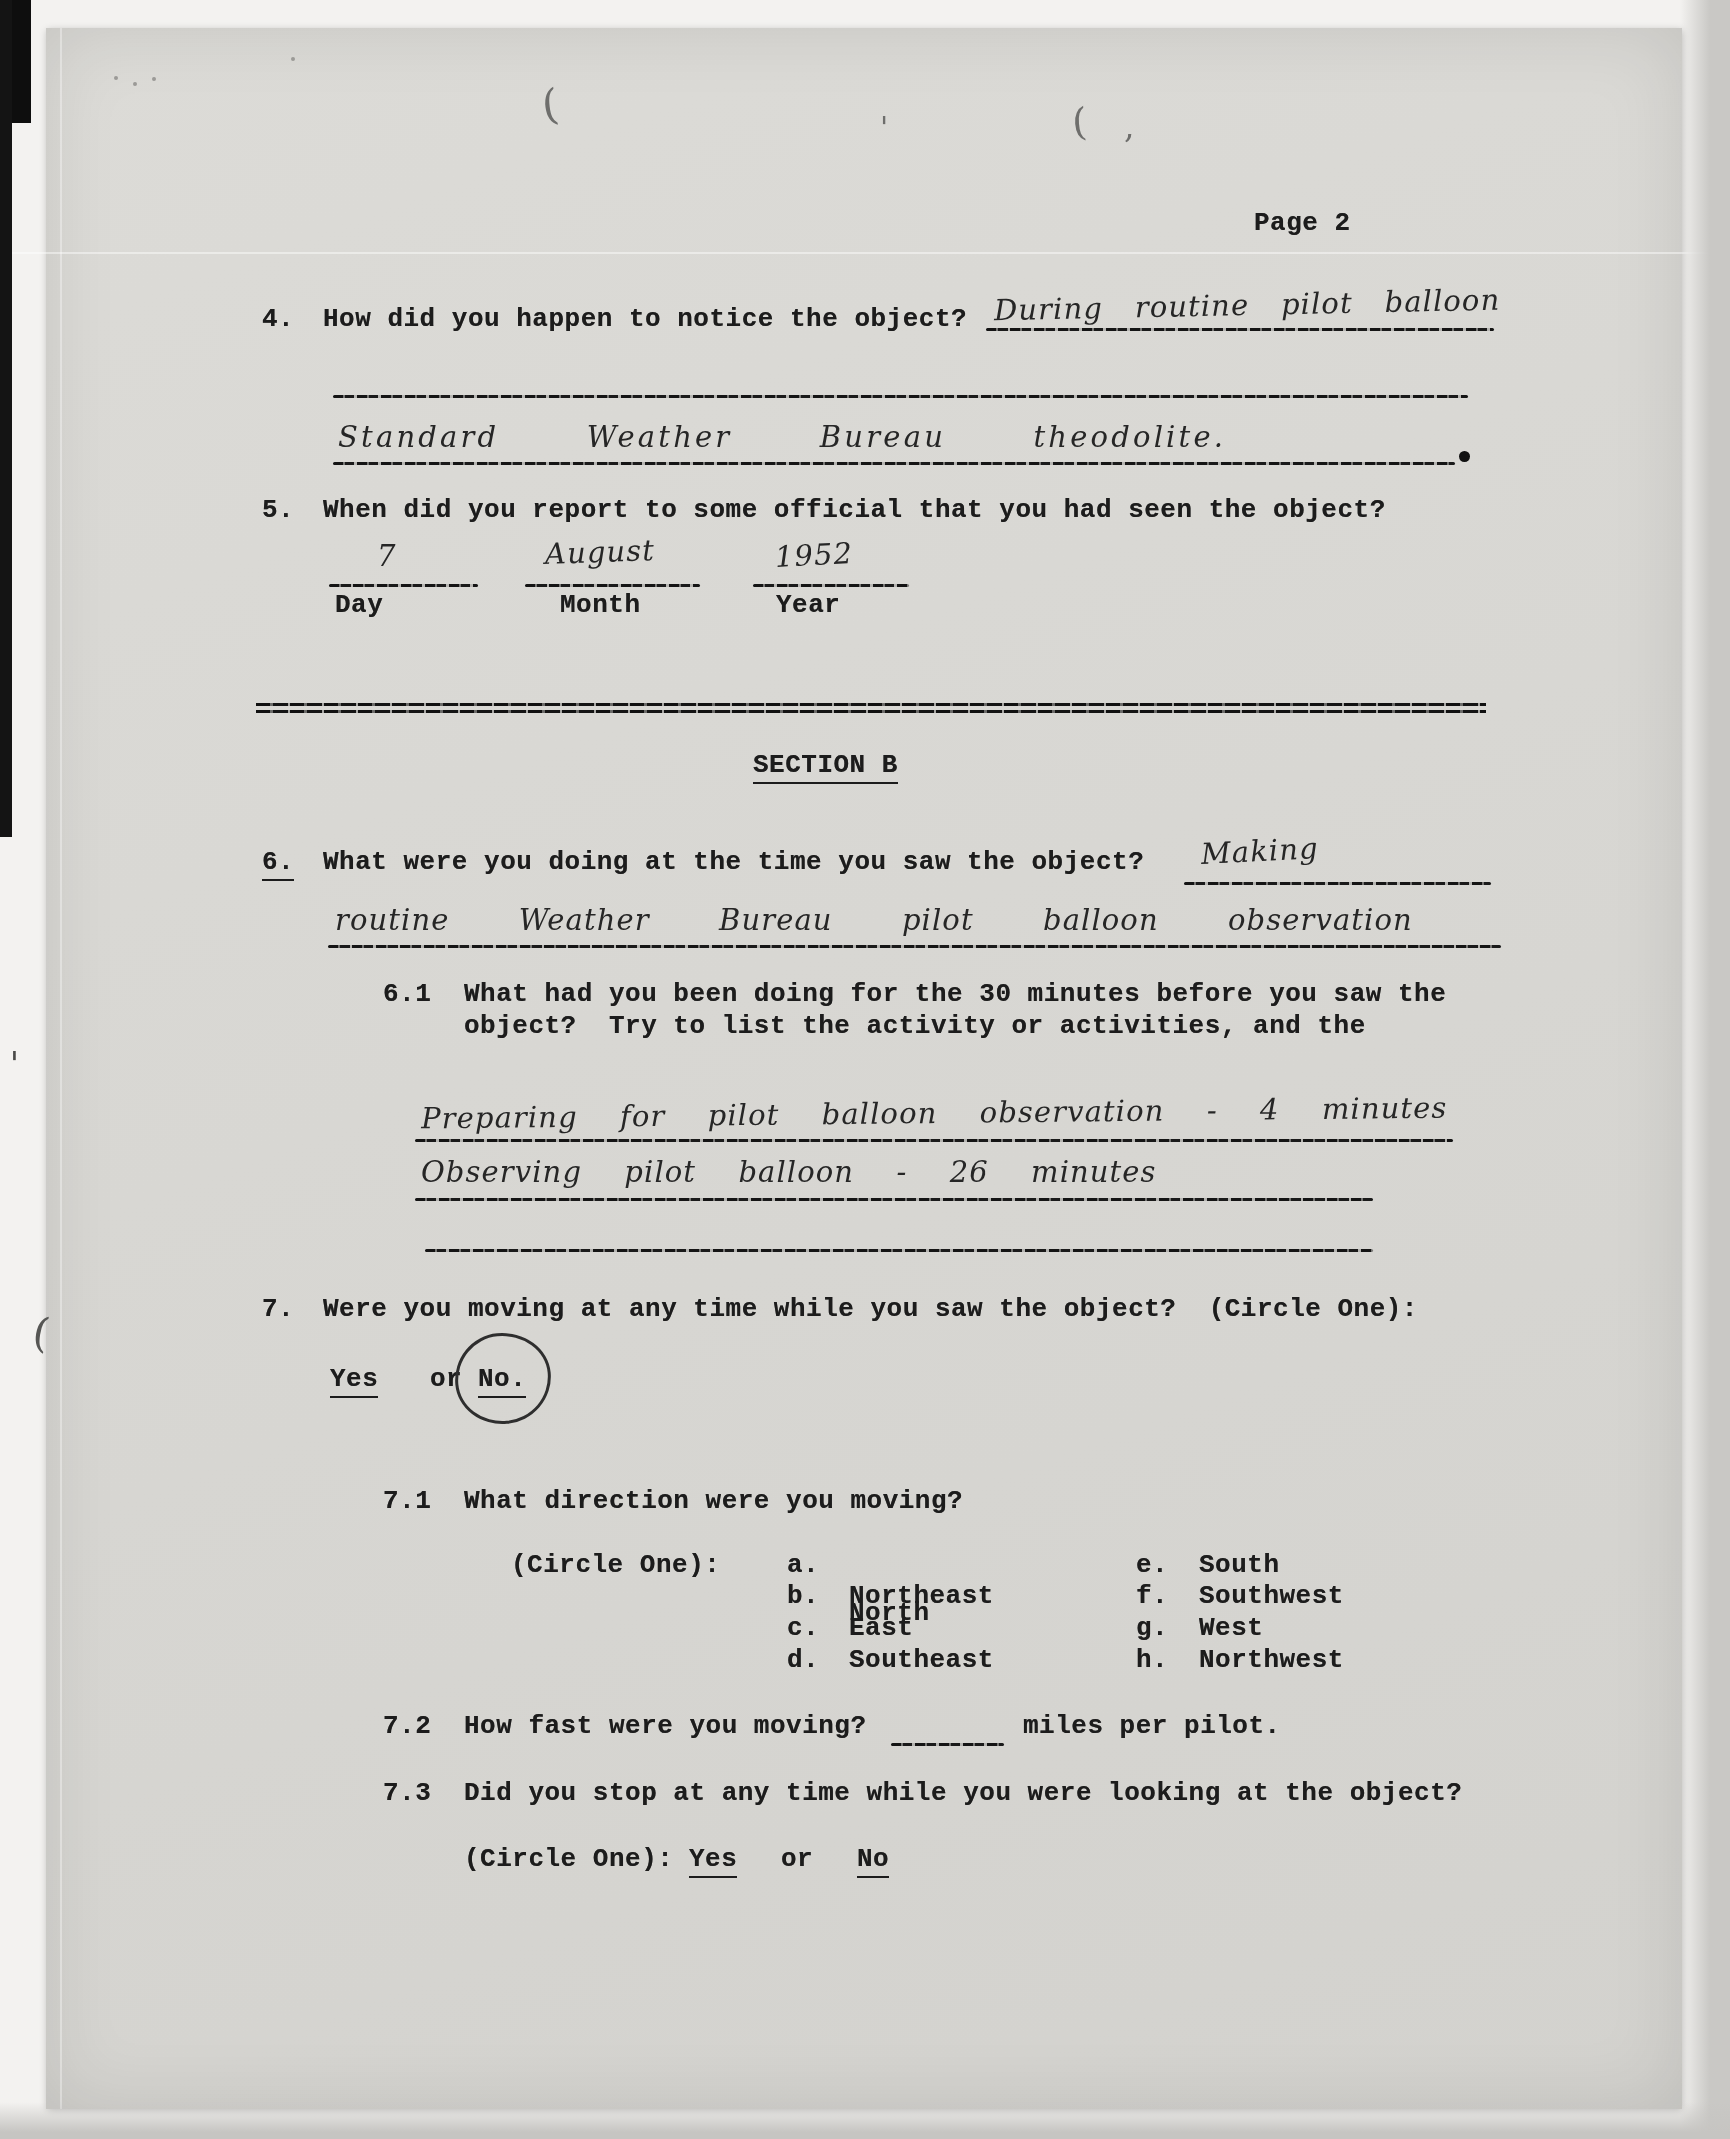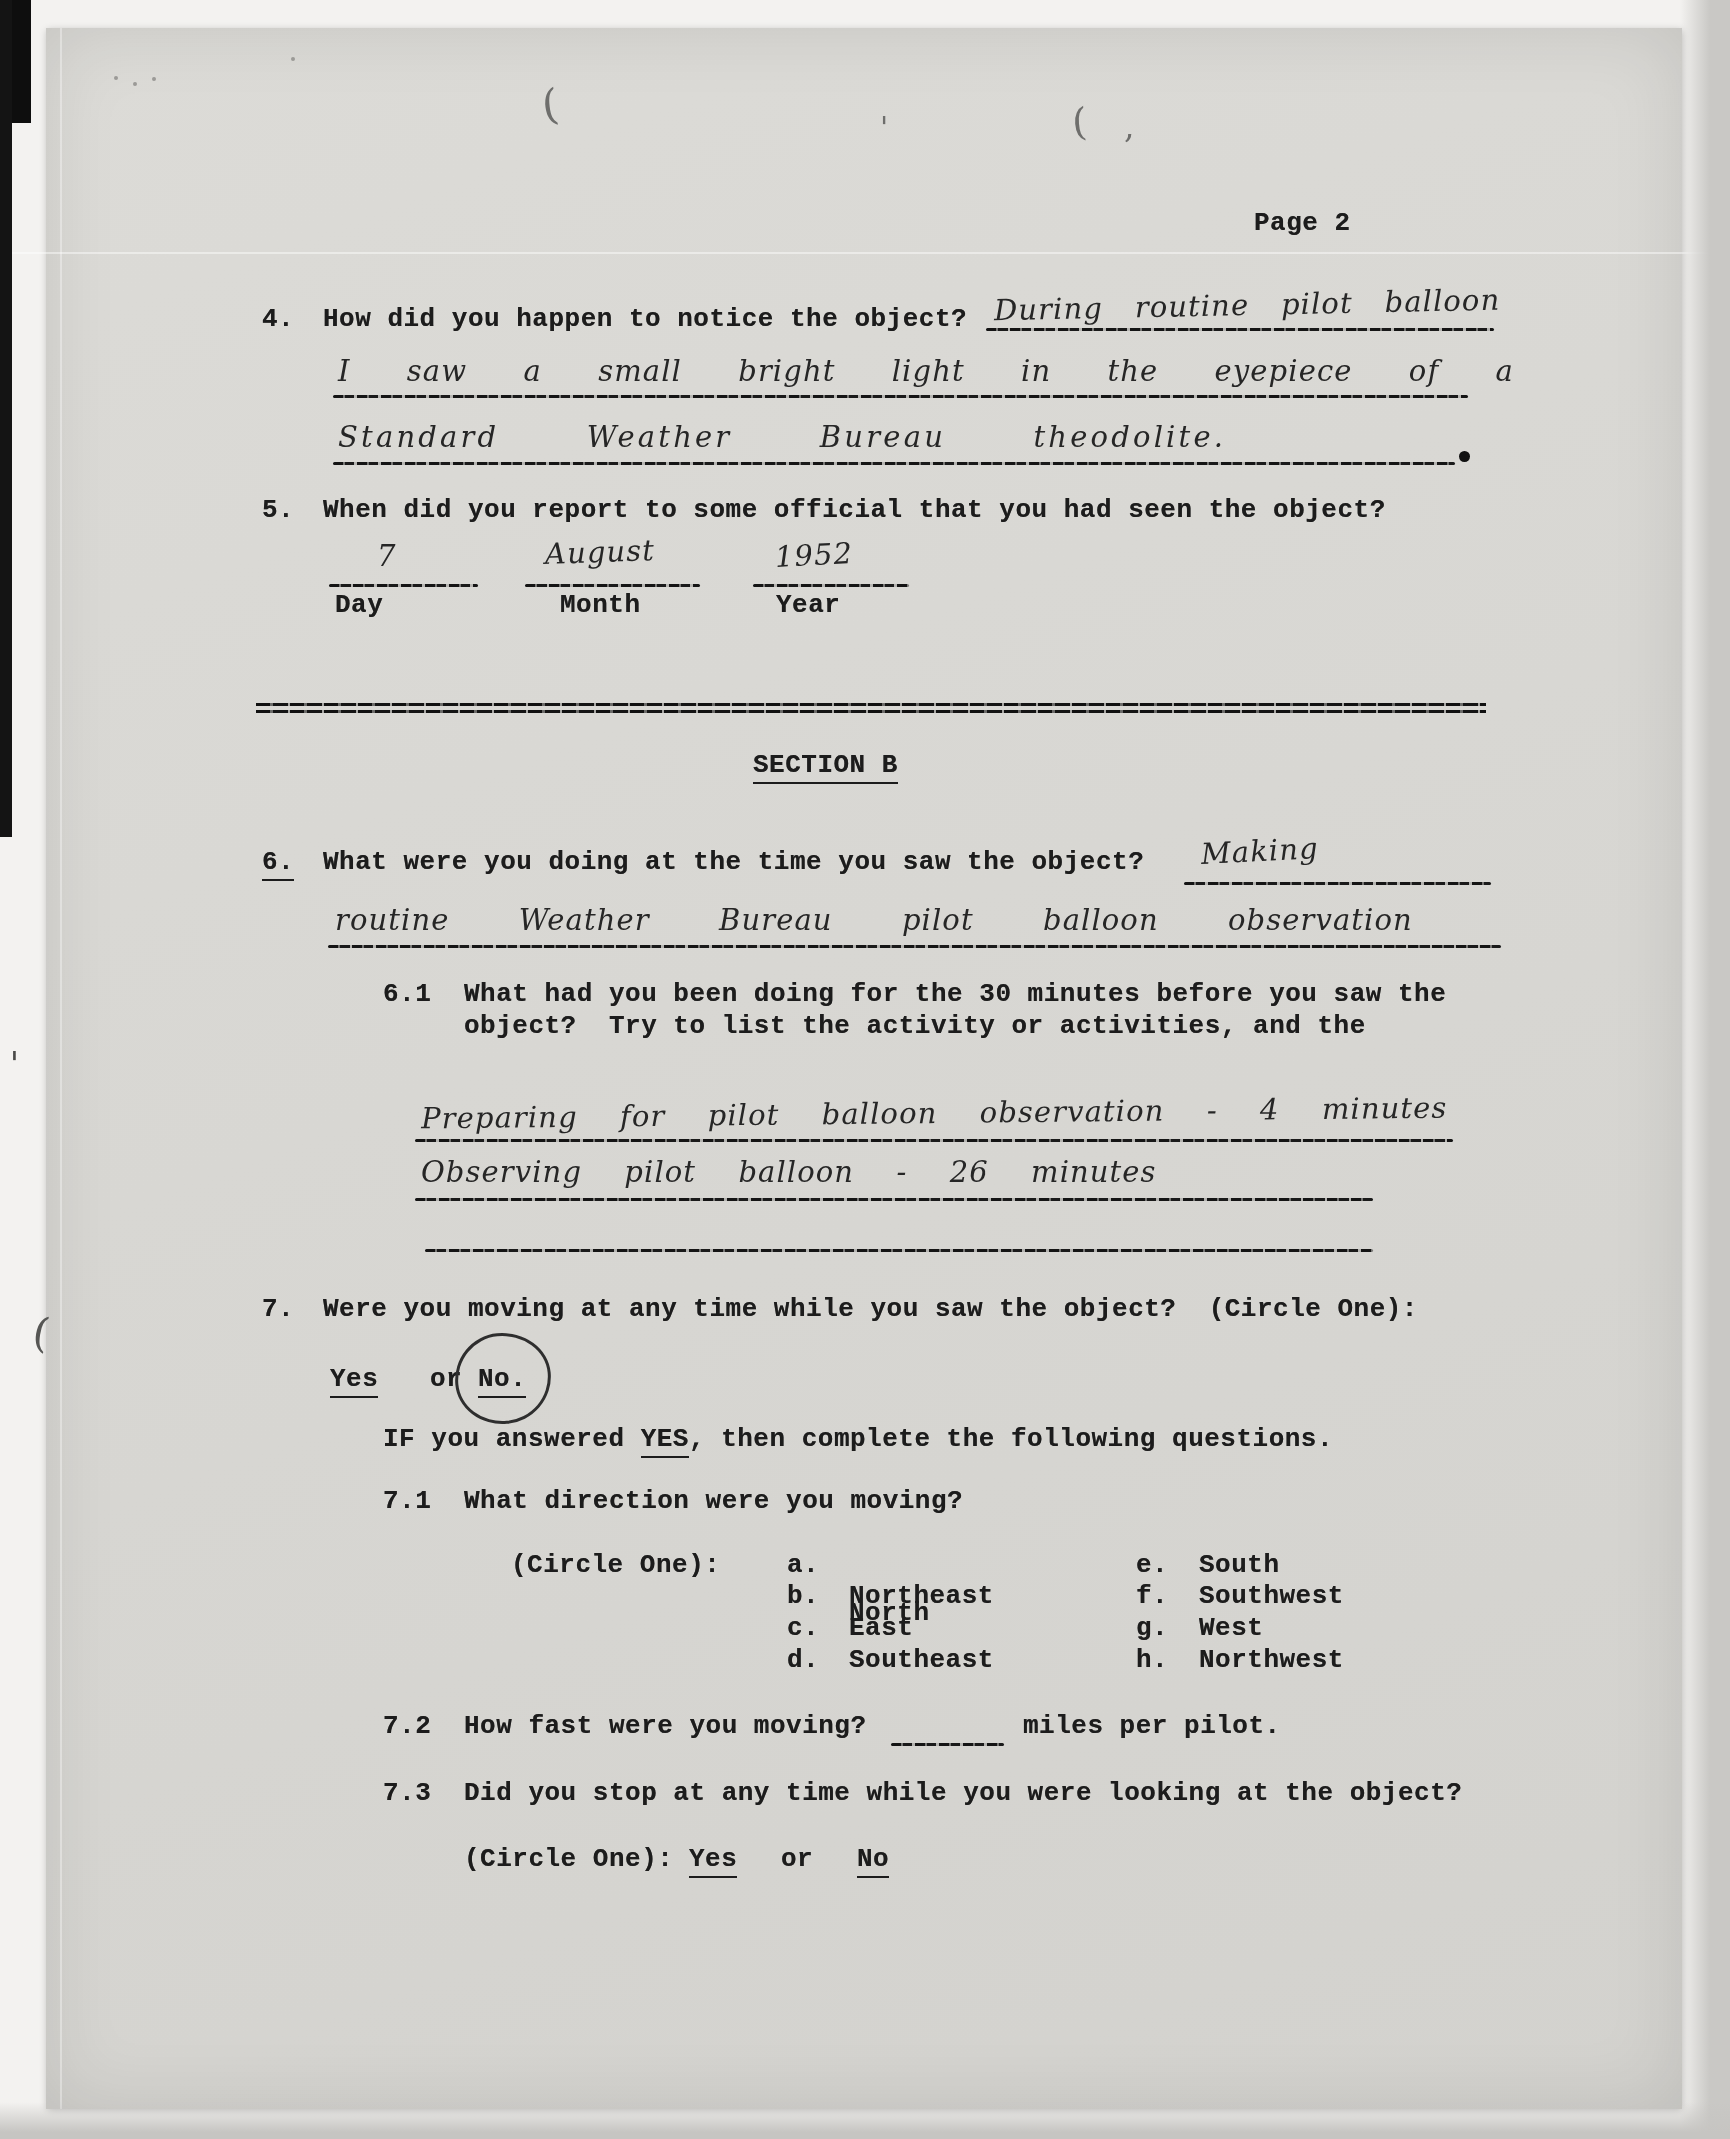--- a/index.html
+++ b/index.html
@@ -56,21 +56,20 @@
   <span class="speck" style="left:133px;top:82px;width:3.8px;height:3.8px;"></span>
   <span class="speck" style="left:152px;top:77px;width:3.8px;height:3.8px;"></span>
   <span class="speck" style="left:291px;top:57px;width:4.3px;height:4.3px;"></span>
 
   <span class="t" style="left:1254px;top:209px;">Page 2</span>
 
   <span class="t" style="left:262px;top:305px;">4.</span>
   <span class="t" style="left:323px;top:305px;">How did you happen to notice the object?</span>
   <span class="hw" style="left:994px;top:291px;transform:rotate(-1.2deg);">During routine pilot balloon</span>
   <div class="ans-line" style="left:986px;top:328px;width:508px;"></div>
-  <span class="hw" style="left:338px;top:357px;word-spacing:46px;">I saw a small bright light in the eyepiece of a</span>
   <div class="ans-line" style="left:333px;top:395px;width:1135px;"></div>
   <span class="hw" style="left:338px;top:423px;word-spacing:75px;letter-spacing:3.2px;">Standard Weather Bureau theodolite.</span>
   <div class="ans-line" style="left:333px;top:462px;width:1122px;"></div>
   <div class="dot" style="left:1459px;top:451px;width:10.8px;height:10.8px;"></div>
 
   <span class="t" style="left:262px;top:496px;">5.</span>
   <span class="t" style="left:323px;top:496px;">When did you report to some official that you had seen the object?</span>
   <span class="hw" style="left:377px;top:542px;">7</span>
   <div class="ans-line" style="left:329px;top:584px;width:149px;"></div>
   <span class="t" style="left:335px;top:591px;">Day</span>
@@ -102,21 +101,20 @@
   <div class="ans-line" style="left:415px;top:1198px;width:958px;"></div>
   <div class="ans-line" style="left:425px;top:1249px;width:948px;"></div>
 
   <span class="t" style="left:262px;top:1295px;">7.</span>
   <span class="t" style="left:323px;top:1295px;">Were you moving at any time while you saw the object?  (Circle One):</span>
   <span class="t u" style="left:330px;top:1365px;">Yes</span>
   <span class="t" style="left:430px;top:1365px;">or</span>
   <span class="t u" style="left:478px;top:1365px;">No.</span>
   <div class="circle-mark" style="left:455px;top:1333px;width:90px;height:85px;"></div>
 
-  <span class="t" style="left:383px;top:1425px;"><span>IF you answered </span><span class="u">YES</span><span>, then complete the following questions.</span></span>
 
   <span class="t" style="left:383px;top:1487px;">7.1</span>
   <span class="t" style="left:464px;top:1487px;">What direction were you moving?</span>
   <span class="t" style="left:511px;top:1551px;">(Circle One):</span>
 
   <span class="t" style="left:787px;top:1551px;">a.</span>
   <span class="t" style="left:849px;top:1551px;margin-top:48px;">North</span>
   <span class="t" style="left:787px;top:1582px;">b.</span>
   <span class="t" style="left:849px;top:1582px;">Northeast</span>
   <span class="t" style="left:787px;top:1614px;">c.</span>

